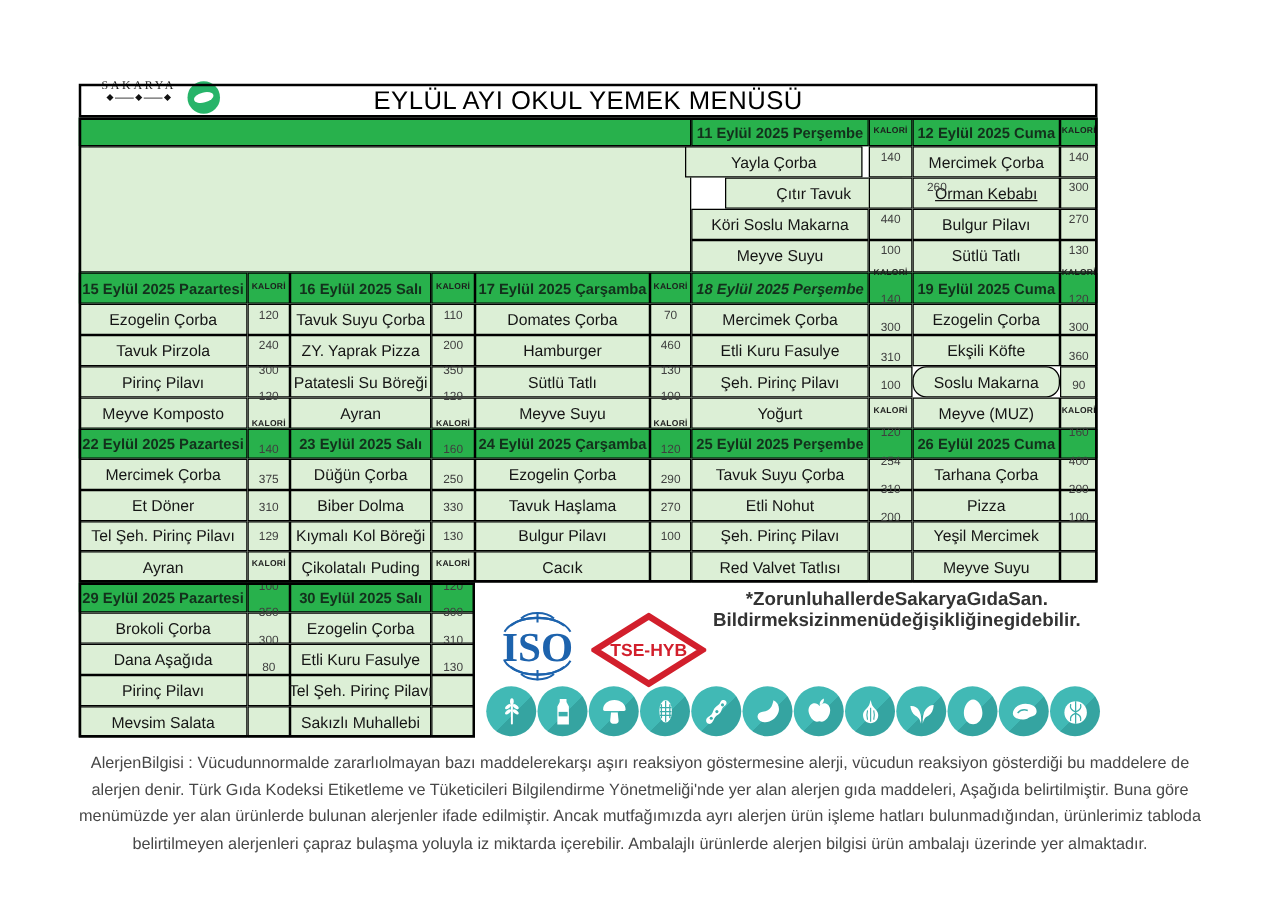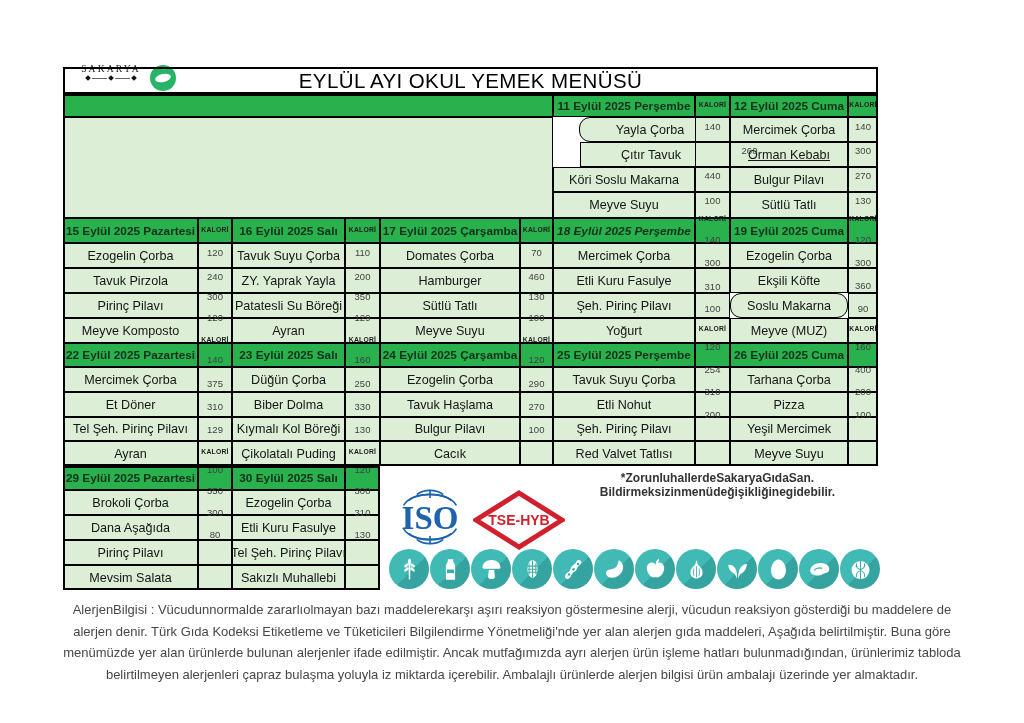--- a/index.html
+++ b/index.html
@@ -21,21 +21,21 @@
   .slogo{position:absolute;left:78px;top:64px;width:66px;z-index:4;}
   .sname{font-family:"Liberation Serif",serif;font-size:9.5px;letter-spacing:2.2px;color:#1a1a1a;text-align:center;}
   .sorna{display:flex;align-items:center;justify-content:center;gap:2px;margin-top:2px;}
   .sd{width:4px;height:4px;background:#111;transform:rotate(45deg);}
   .sl{width:15px;height:0;border-top:1px solid #666;}
   .scircle{position:absolute;left:150px;top:65px;width:26px;height:26px;border-radius:50%;
       background:#27b469;z-index:4;}
   .sswirl{position:absolute;left:5px;top:9px;width:16px;height:8px;border-radius:50%;
       background:#fff;transform:rotate(-14deg);}
   .note{position:absolute;left:520px;top:471px;width:395px;text-align:center;
-      font-size:12px;font-weight:600;color:#333;z-index:2;}
+      font-size:15px;font-weight:600;color:#333;z-index:2;}
   .allergen{position:absolute;left:60px;top:599px;width:904px;text-align:center;
       font-size:13px;line-height:21.5px;color:#474747;}
   #certs{position:absolute;left:391px;top:484px;display:flex;align-items:flex-start;gap:4px;z-index:2;}
   #icon-row{position:absolute;left:389px;top:549px;display:flex;gap:1px;z-index:3;}
   .ficon{width:40px;height:40px;border-radius:50%;
       background:linear-gradient(135deg,#41b9b5 55%,#35a4a1 55%);
       display:flex;align-items:center;justify-content:center;}
   .ficon svg{width:27px;height:27px;display:block;}
 </style>
 </head>
@@ -164,21 +164,21 @@
 
   <div class="allergen">AlerjenBilgisi : Vücudunnormalde zararlıolmayan bazı maddelerekarşı aşırı reaksiyon göstermesine alerji, vücudun reaksiyon gösterdiği bu maddelere de alerjen denir. Türk Gıda Kodeksi Etiketleme ve Tüketicileri Bilgilendirme Yönetmeliği'nde yer alan alerjen gıda maddeleri, Aşağıda belirtilmiştir. Buna göre menümüzde yer alan ürünlerde bulunan alerjenler ifade edilmiştir. Ancak mutfağımızda ayrı alerjen ürün işleme hatları bulunmadığından, ürünlerimiz tabloda belirtilmeyen alerjenleri çapraz bulaşma yoluyla iz miktarda içerebilir. Ambalajlı ürünlerde alerjen bilgisi ürün ambalajı üzerinde yer almaktadır.</div>
 
   <div class="frame" style="left:63px;top:67px;width:815px;height:27px;"></div>
   <div class="frame" style="left:63px;top:94px;width:815px;height:372px;"></div>
   <div class="frame" style="left:63px;top:466px;width:317px;height:124px;"></div>
 <div class="cell hdr" style="left: 63px; top: 94px; width: 490px; height: 23px;"></div>
     <div class="cell day" style="left: 63px; top: 117px; width: 490px; height: 101px;"></div>
     <div class="cell hdr" style="left: 553px; top: 94px; width: 142px; height: 23px;">11 Eylül 2025 Perşembe</div>
     <div class="cell cal-h" style="left: 695px; top: 94px; width: 35px; height: 23px;"></div>
-    <div class="cell day" style="left: 579px; top: 117px; width: 142px; height: 25px; border-radius: 11px;">Yayla Çorba</div>
+    <div class="cell day" style="left: 548px; top: 117px; width: 142px; height: 25px;">Yayla Çorba</div>
     <div class="cell cal-c" style="left: 695px; top: 117px; width: 35px; height: 25px;"></div>
     <div class="cell day" style="left: 553px; top: 142px; width: 142px; height: 25px; margin-left: 27px;">Çıtır Tavuk</div>
     <div class="cell cal-c" style="left: 695px; top: 142px; width: 35px; height: 25px;"></div>
     <div class="cell day" style="left: 553px; top: 167px; width: 142px; height: 25px;">Köri Soslu Makarna</div>
     <div class="cell cal-c" style="left: 695px; top: 167px; width: 35px; height: 25px;"></div>
     <div class="cell day" style="left: 553px; top: 192px; width: 142px; height: 26px;">Meyve Suyu</div>
     <div class="cell cal-c" style="left: 695px; top: 192px; width: 35px; height: 26px;"></div>
     <div class="cell hdr" style="left: 730px; top: 94px; width: 118px; height: 23px; text-align: right;">12 Eylül 2025 Cuma</div>
     <div class="cell cal-h" style="left: 848px; top: 94px; width: 30px; height: 23px;"></div>
     <div class="cell day" style="left: 730px; top: 117px; width: 118px; height: 25px;">Mercimek Çorba</div>
@@ -196,21 +196,21 @@
     <div class="cell day" style="left: 63px; top: 268px; width: 135px; height: 25px;">Tavuk Pirzola</div>
     <div class="cell cal-c" style="left: 198px; top: 268px; width: 34px; height: 25px;"></div>
     <div class="cell day" style="left: 63px; top: 293px; width: 135px; height: 25px;">Pirinç Pilavı</div>
     <div class="cell cal-c" style="left: 198px; top: 293px; width: 34px; height: 25px;"></div>
     <div class="cell day" style="left: 63px; top: 318px; width: 135px; height: 25px;">Meyve Komposto</div>
     <div class="cell cal-c" style="left: 198px; top: 318px; width: 34px; height: 25px;"></div>
     <div class="cell hdr" style="left: 232px; top: 218px; width: 113px; height: 25px;">16 Eylül 2025 Salı</div>
     <div class="cell cal-h" style="left: 345px; top: 218px; width: 35px; height: 25px;"></div>
     <div class="cell day" style="left: 232px; top: 243px; width: 113px; height: 25px;">Tavuk Suyu Çorba</div>
     <div class="cell cal-c" style="left: 345px; top: 243px; width: 35px; height: 25px;"></div>
-    <div class="cell day" style="left: 232px; top: 268px; width: 113px; height: 25px;">ZY. Yaprak Yayla</div>
+    <div class="cell day" style="left: 232px; top: 268px; width: 113px; height: 25px;">ZY. Yaprak Pizza</div>
     <div class="cell cal-c" style="left: 345px; top: 268px; width: 35px; height: 25px;"></div>
     <div class="cell day" style="left: 232px; top: 293px; width: 113px; height: 25px;">Patatesli Su Böreği</div>
     <div class="cell cal-c" style="left: 345px; top: 293px; width: 35px; height: 25px;"></div>
     <div class="cell day" style="left: 232px; top: 318px; width: 113px; height: 25px;">Ayran</div>
     <div class="cell cal-c" style="left: 345px; top: 318px; width: 35px; height: 25px;"></div>
     <div class="cell hdr" style="left: 380px; top: 218px; width: 140px; height: 25px;">17 Eylül 2025 Çarşamba</div>
     <div class="cell cal-h" style="left: 520px; top: 218px; width: 33px; height: 25px;"></div>
     <div class="cell day" style="left: 380px; top: 243px; width: 140px; height: 25px;">Domates Çorba</div>
     <div class="cell cal-c" style="left: 520px; top: 243px; width: 33px; height: 25px;"></div>
     <div class="cell day" style="left: 380px; top: 268px; width: 140px; height: 25px;">Hamburger</div>

